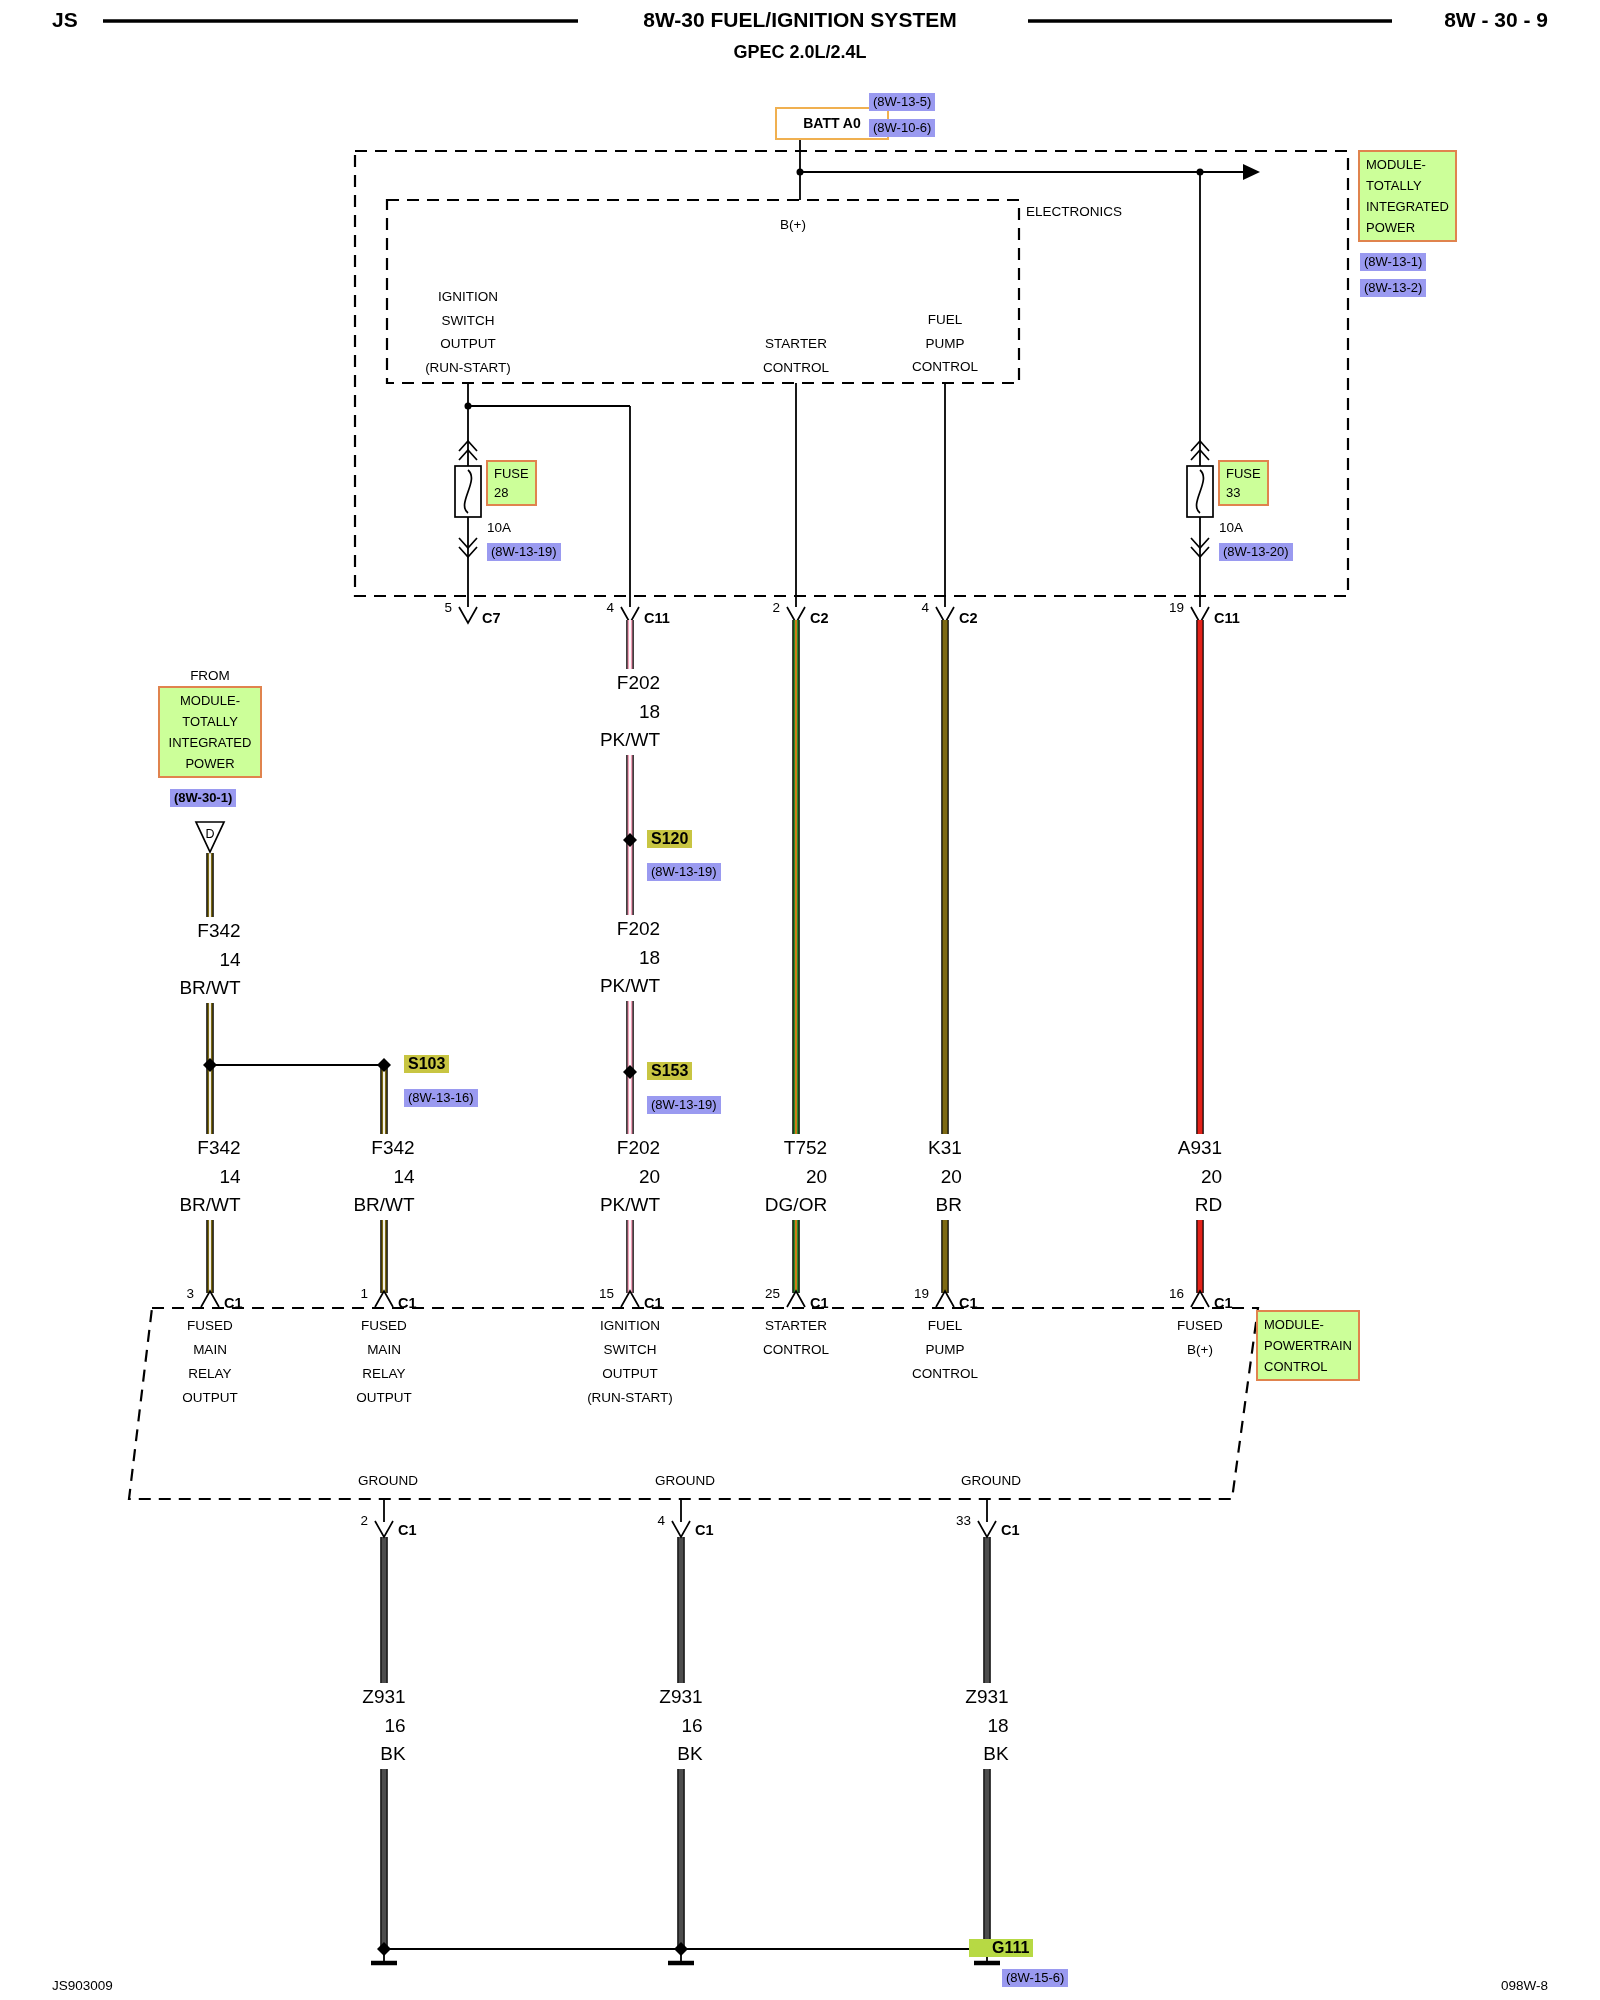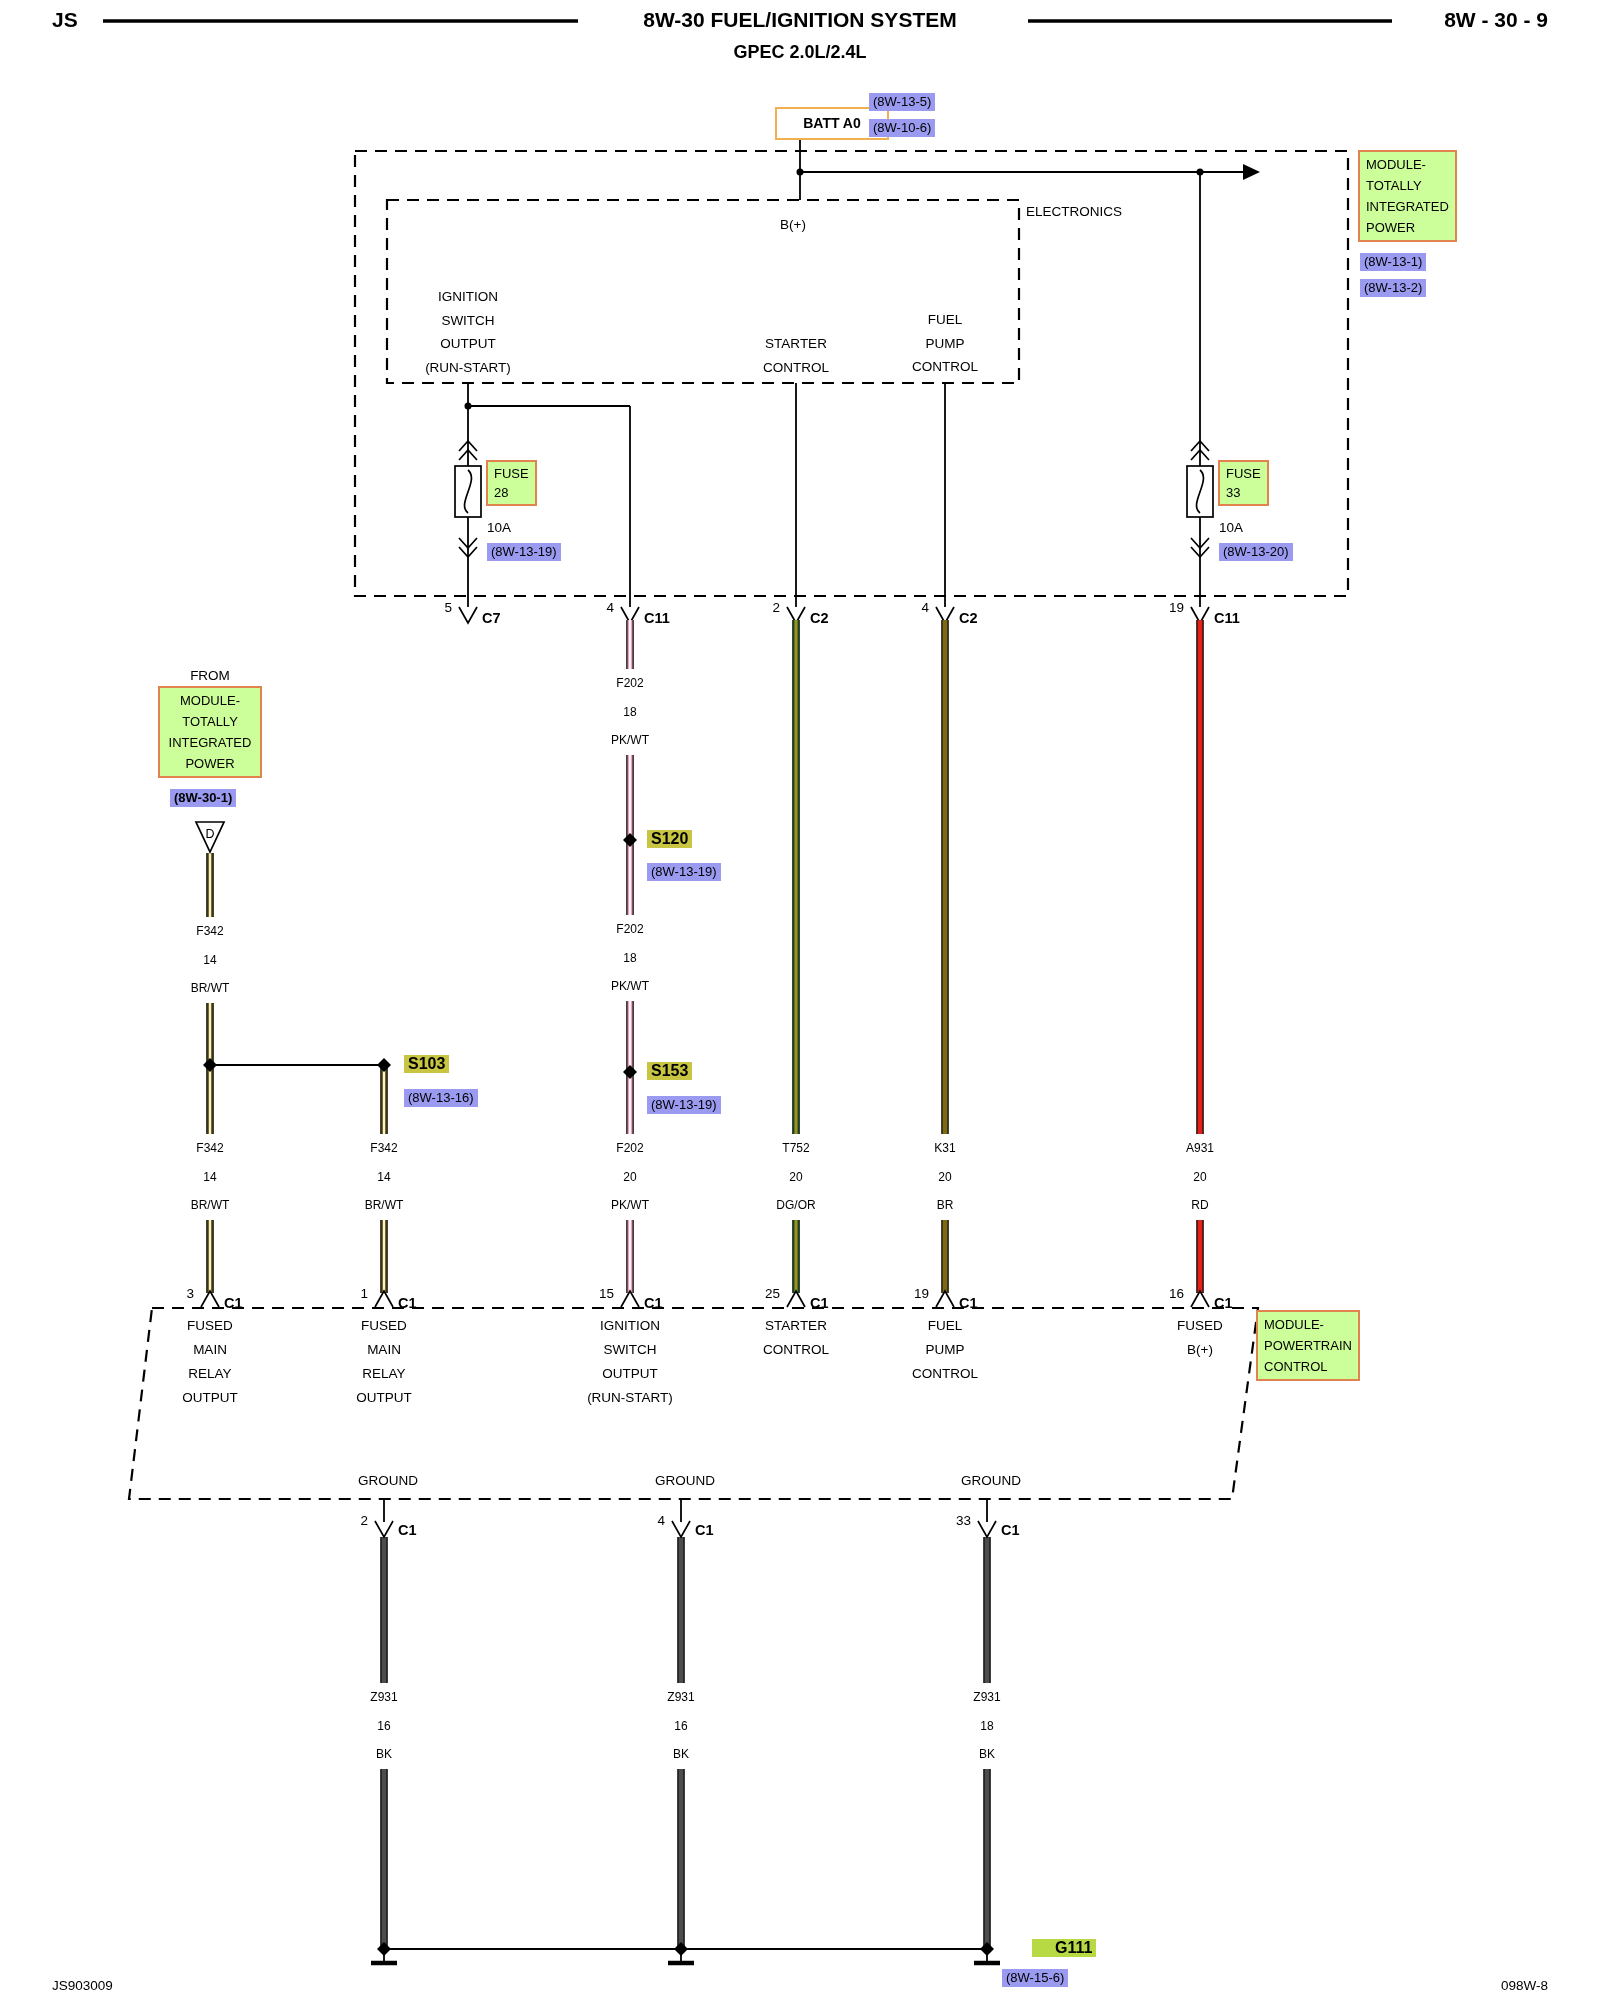--- a/index.html
+++ b/index.html
@@ -28,22 +28,22 @@
   .sw   { stroke:#ffffff; } .so { stroke:var(--wire-orange); }
   .chev { stroke:#000; stroke-width:1.7; fill:none; }
   .dia  { fill:#000; stroke:none; }
   .fusebox { fill:#fff; stroke:#000; stroke-width:1.7; }
   .fusecurve { fill:none; stroke:#000; stroke-width:1.7; }
   .solid { fill:#000; }
 
   
   .lbl { position:absolute; font-size:13.5px; line-height:1.2; white-space:nowrap; }
   .cc  { transform:translateX(-50%); text-align:center; }
-  .wirelbl { position:absolute; transform:translateX(-50%); text-align:center;
-             font-size:12px; line-height:28.5px; background:#fff; padding:0 4px; white-space:nowrap; }
+  .wirelbl { position:absolute; transform:translateX(-50%); text-align:right;
+             font-size:19px; line-height:28.5px; background:#fff; padding:0 4px; white-space:nowrap; }
   .modlbl { position:absolute; transform:translateX(-50%); text-align:center;
             font-size:13.5px; line-height:23.5px; white-space:nowrap; }
   .pcmlbl { line-height:24px; }
   .greenbox { position:absolute; background:var(--green-box); border:2px solid var(--green-box-border);
               font-size:13px; line-height:21px; padding:2px 6px; white-space:nowrap; }
   .ref { position:absolute; font-size:13px; line-height:16px; background:var(--purple-ref);
          padding:1px 4px; white-space:nowrap; }
   .splbl { position:absolute; font-size:16px; font-weight:bold; background:var(--yellow-label);
            padding:1px 4px; line-height:16px; white-space:nowrap; }
   .g111 { background:var(--g111-label); }
@@ -332,21 +332,21 @@
       <div>18</div>
       <div>BK</div>
   </div>
 
   <div class="splbl" style="left:647px; top:830px;">S120</div>
   <div class="ref" style="left:647px; top:863px;">(8W-13-19)</div>
   <div class="splbl" style="left:647px; top:1062px;">S153</div>
   <div class="ref" style="left:647px; top:1096px;">(8W-13-19)</div>
   <div class="splbl" style="left:404px; top:1055px;">S103</div>
   <div class="ref" style="left:404px; top:1089px;">(8W-13-16)</div>
-  <div class="splbl g111" style="left:1032px; top:1939px;padding-left:23px;">G111</div>
+  <div class="splbl g111" style="left:969px; top:1939px;padding-left:23px;">G111</div>
   <div class="ref" style="left:1002px; top:1969px;">(8W-15-6)</div>
 
   <div class="greenbox" style="left:1256px; top:1310px; text-align:left;">
     <div>MODULE-</div>
     <div>POWERTRAIN</div>
     <div>CONTROL</div>
   </div>
 
   <div class="modlbl pcmlbl" style="left:210px; top:1314px;">
     <div>FUSED</div>

